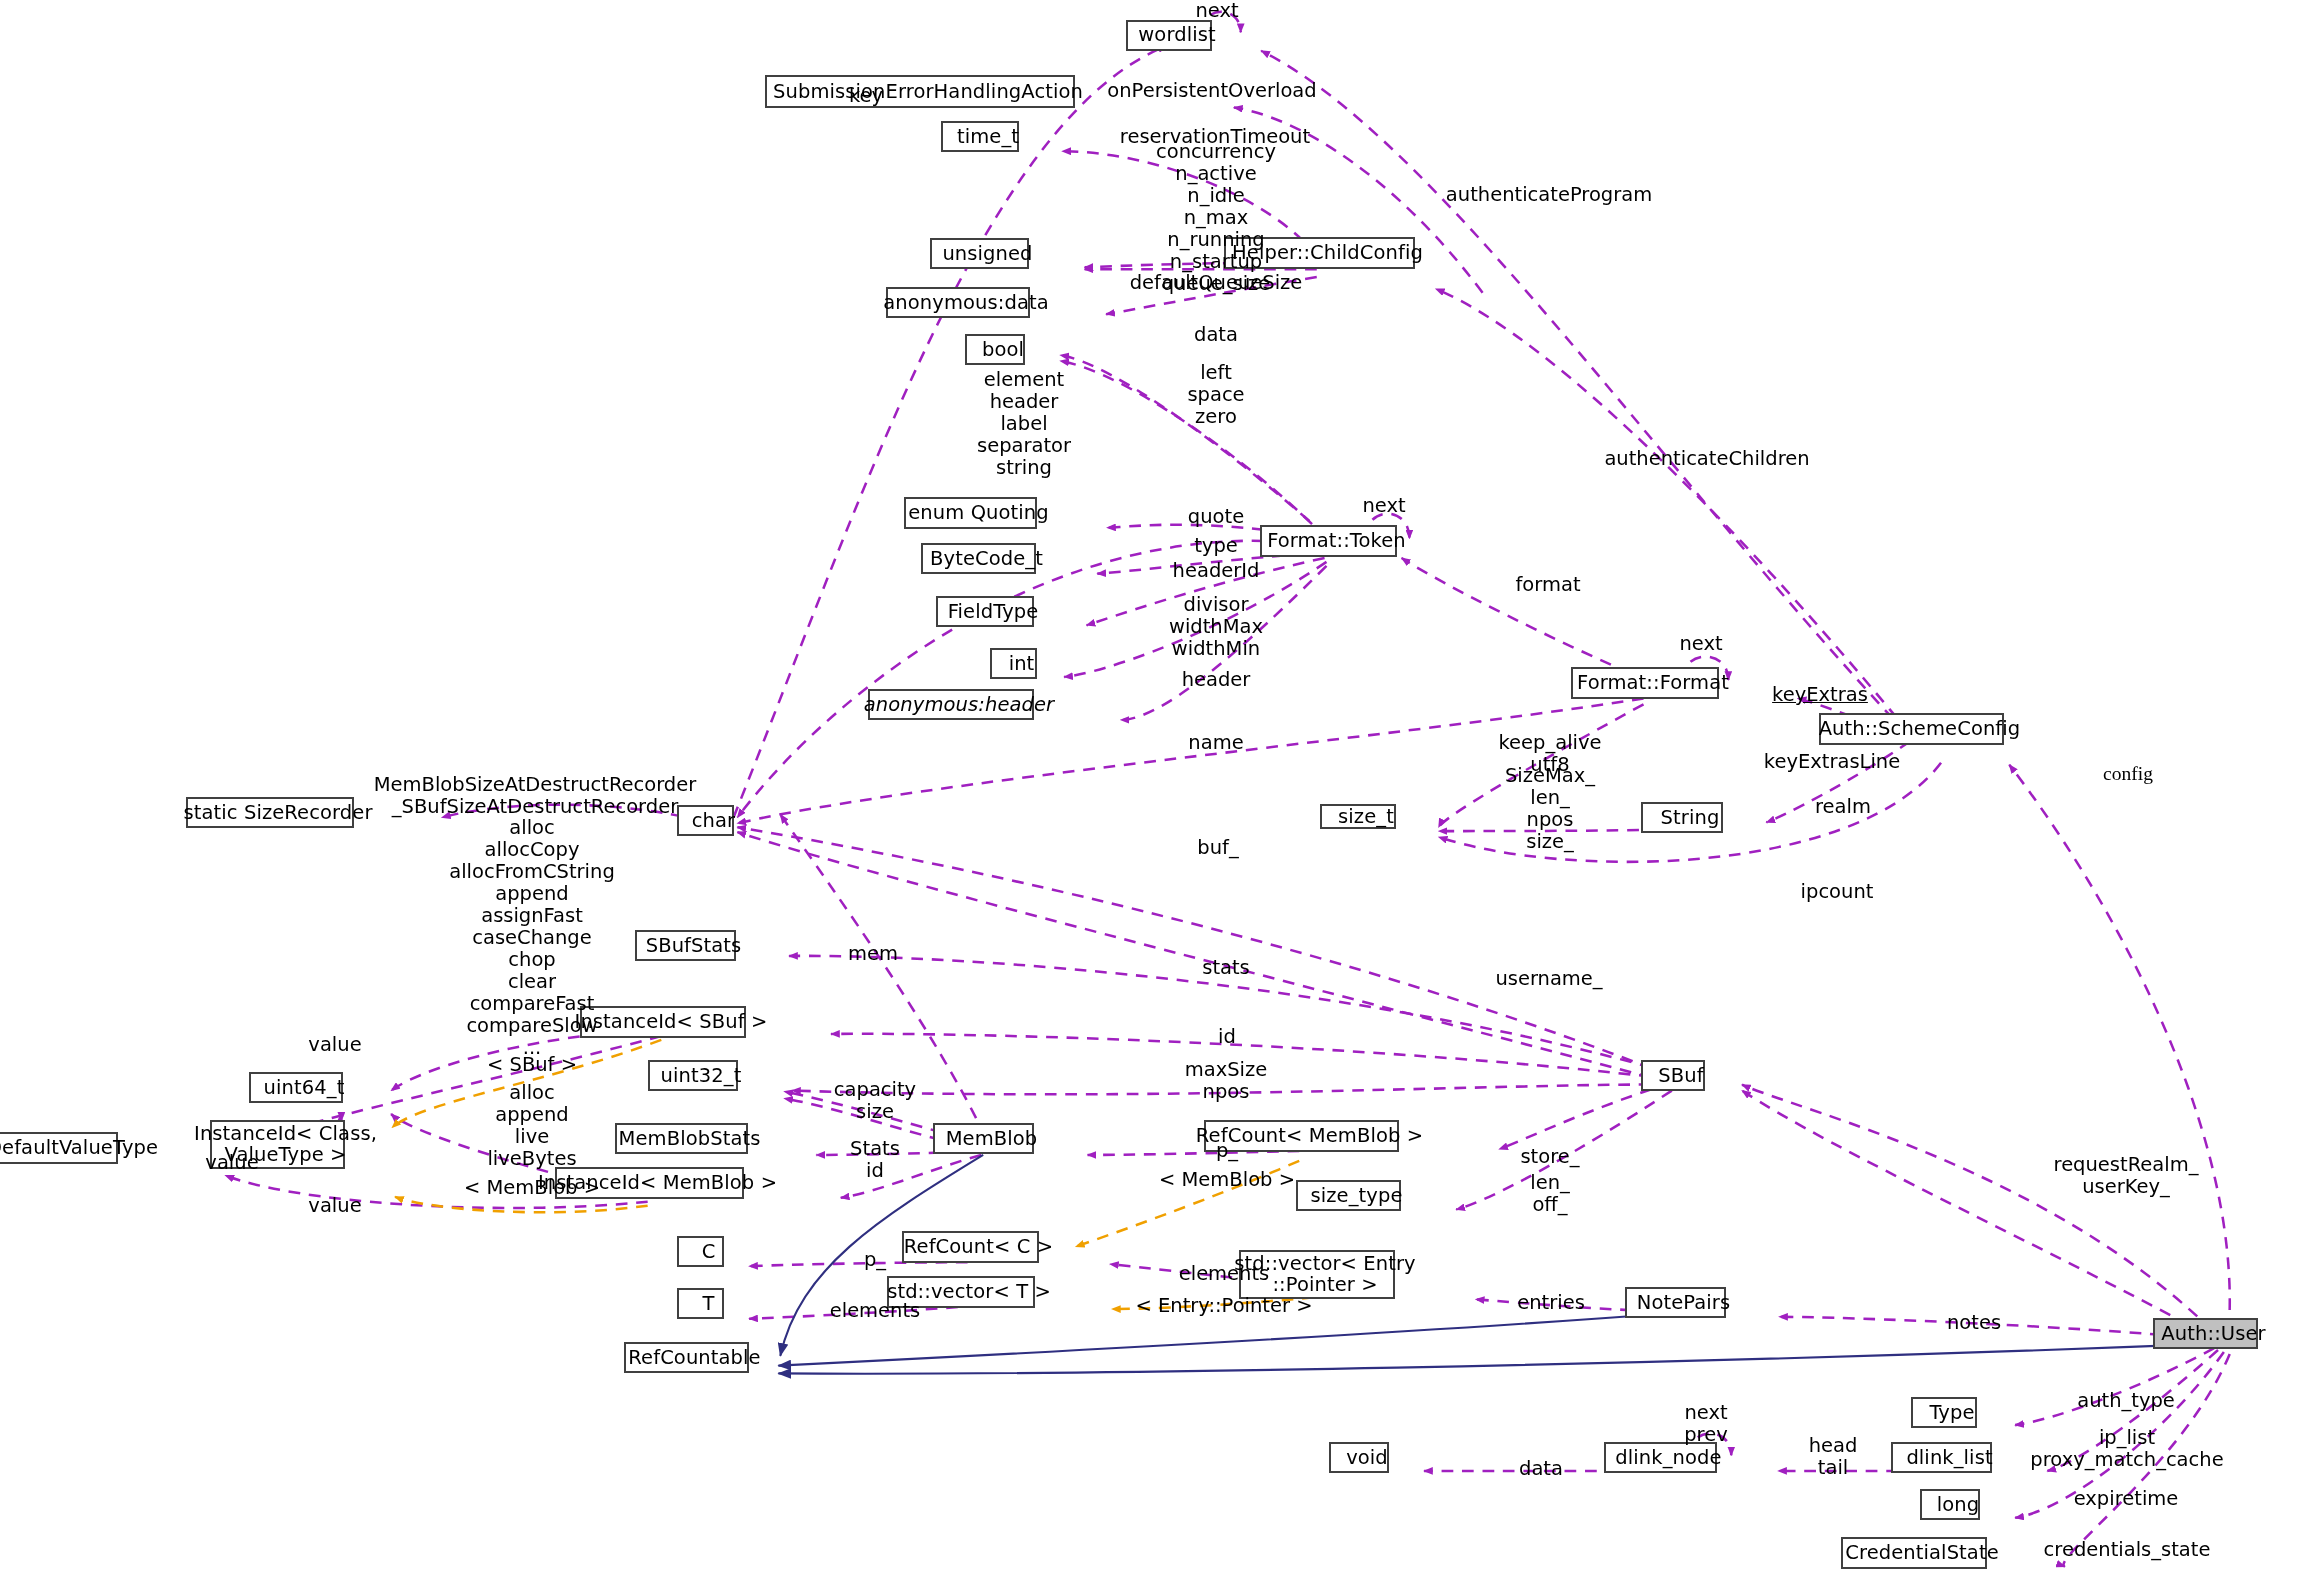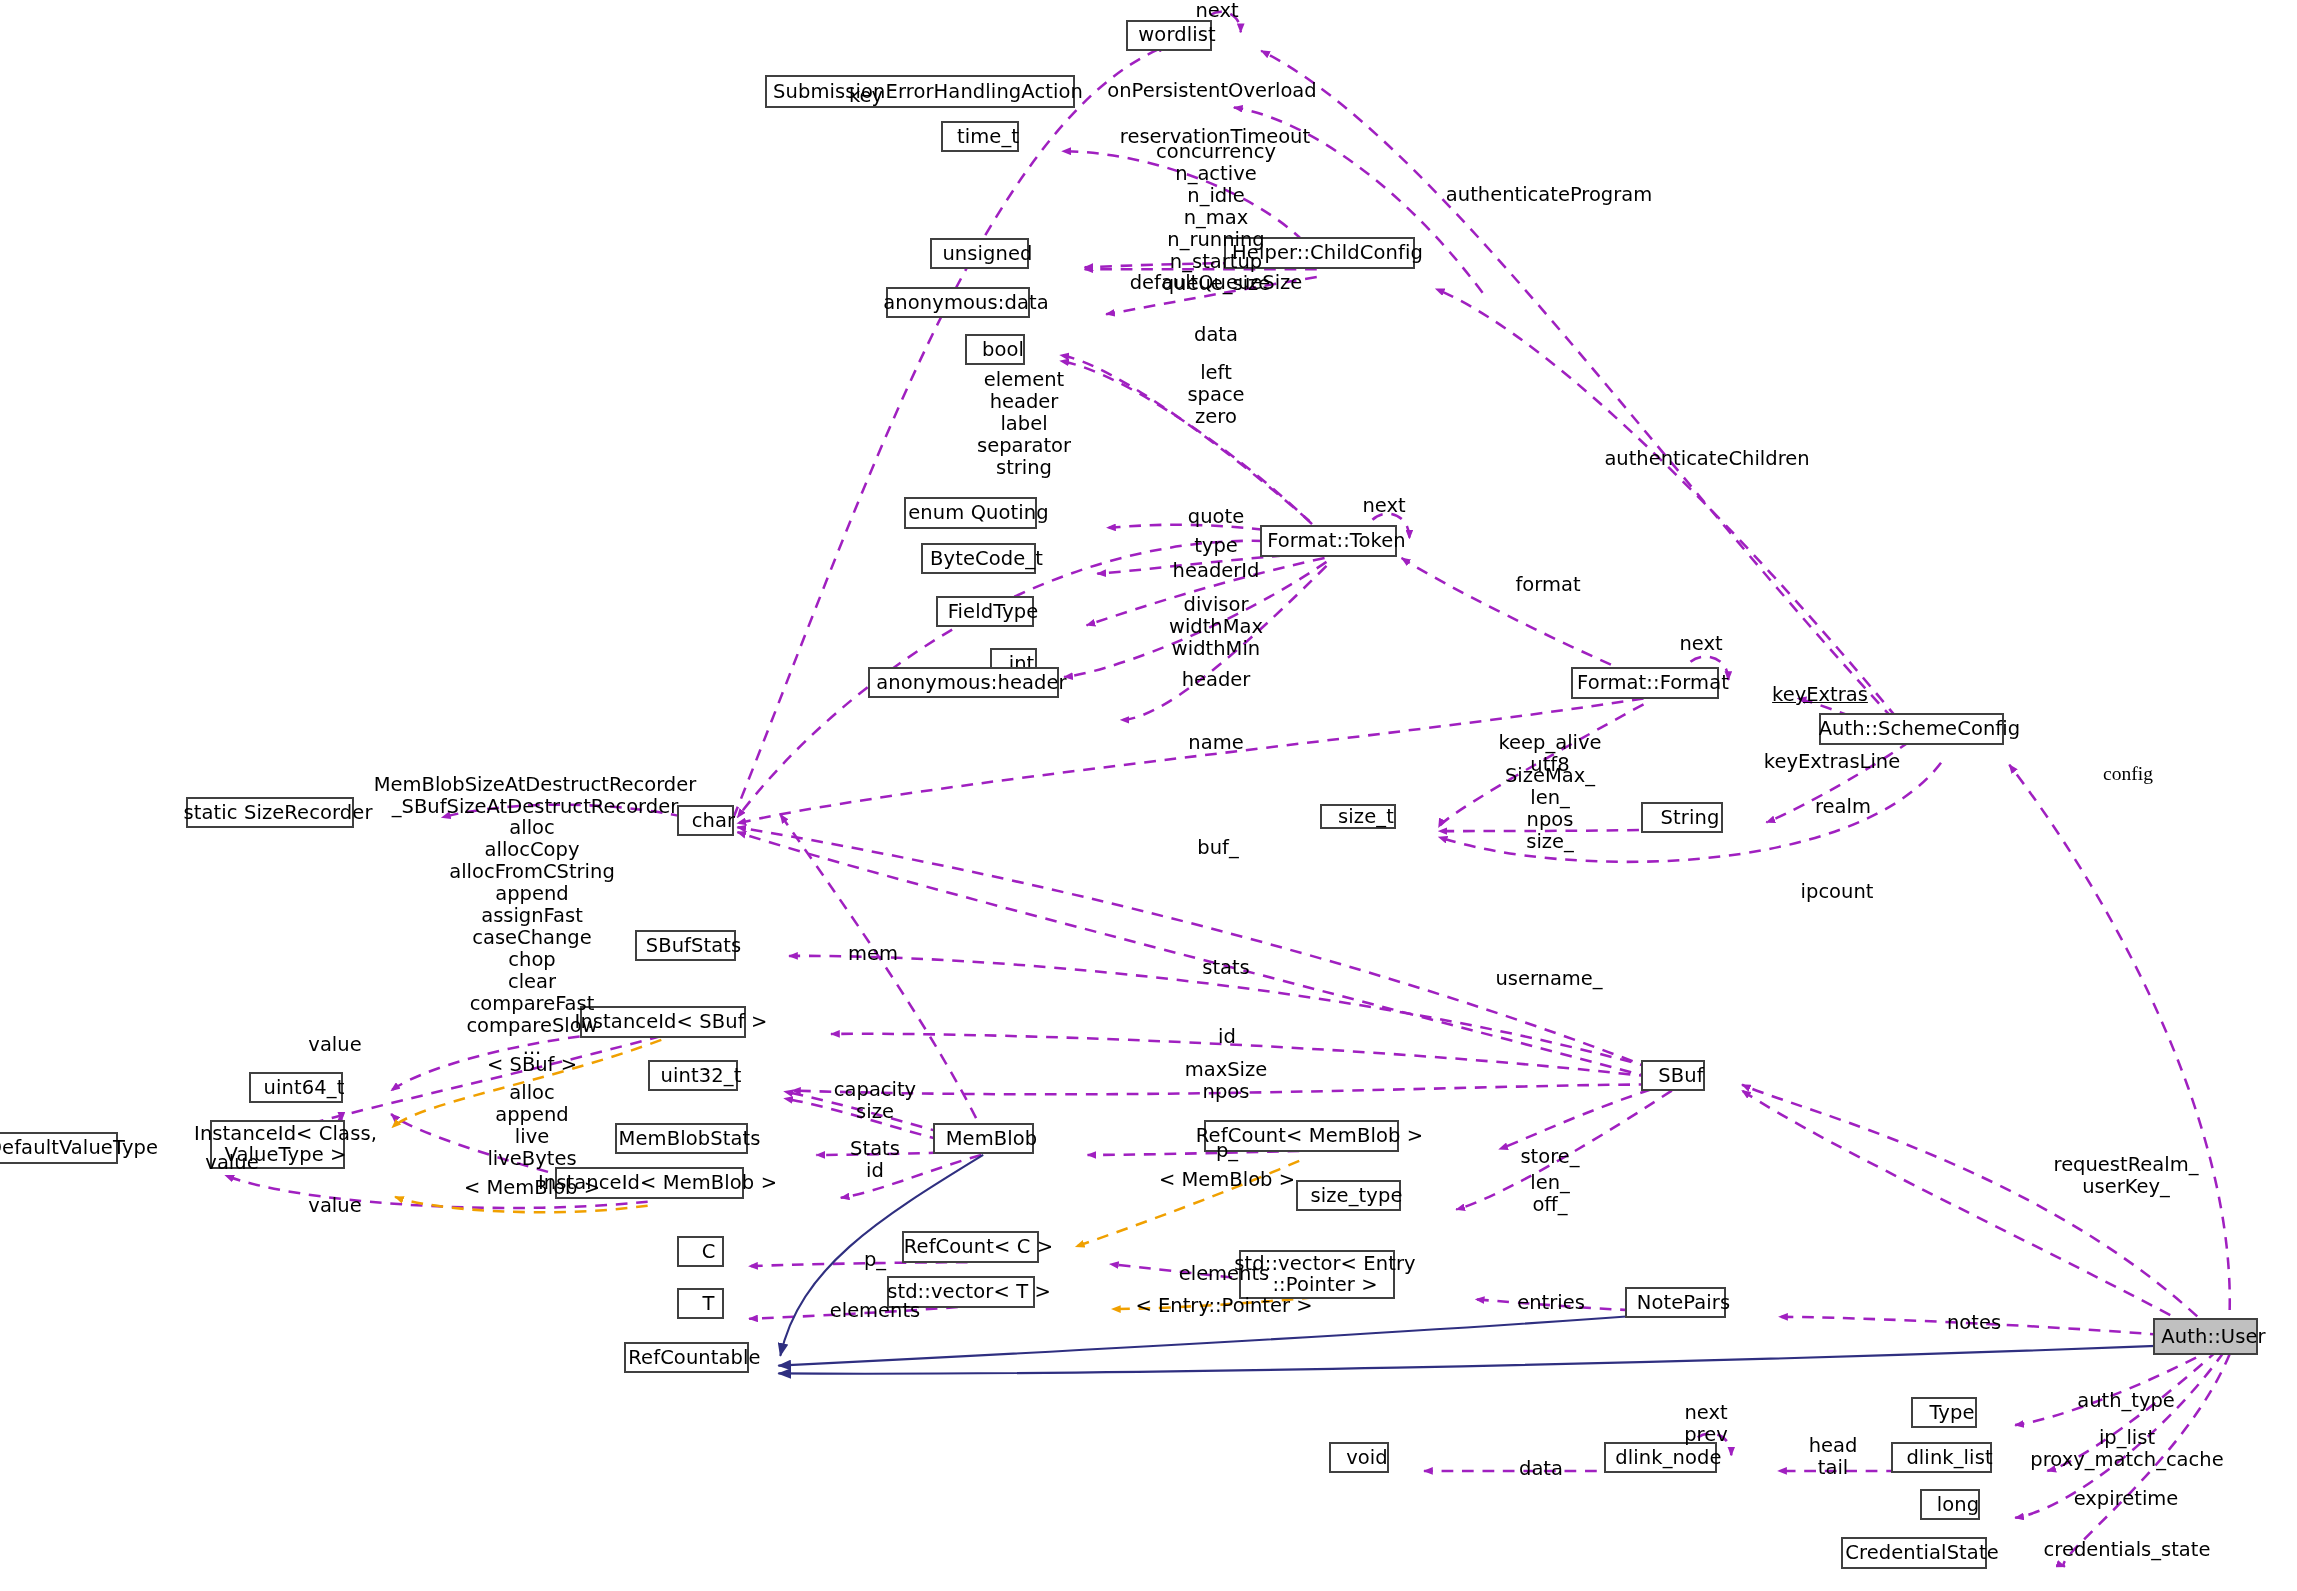--- a/index.html
+++ b/index.html
@@ -183,21 +183,21 @@
       <div class="node" style="left: 941px; top: 121px; width: 78px; height: 31px;">time_t</div>
       <div class="node" style="left: 1224px; top: 237px; width: 191px; height: 32px;">Helper::ChildConfig</div>
       <div class="node" style="left: 930px; top: 238px; width: 99px; height: 31px;">unsigned</div>
       <div class="node" style="left: 886px; top: 287px; width: 144px; height: 31px;">anonymous:data</div>
       <div class="node" style="left: 965px; top: 334px; width: 60px; height: 31px;">bool</div>
       <div class="node" style="left: 904px; top: 497px; width: 133px; height: 32px;">enum Quoting</div>
       <div class="node" style="left: 1260px; top: 525px; width: 137px; height: 32px;">Format::Token</div>
       <div class="node" style="left: 921px; top: 543px; width: 115px; height: 31px;">ByteCode_t</div>
       <div class="node" style="left: 936px; top: 596px; width: 98px; height: 31px;">FieldType</div>
       <div class="node" style="left: 990px; top: 648px; width: 47px; height: 31px;">int</div>
-      <div class="node" style="left: 868px; top: 667px; width: 191px; height: 31px;">anonymous:header</div>
+      <div class="node" style="left: 868px; top: 689px; width: 166px; height: 31px; font-style: italic;">anonymous:header</div>
       <div class="node" style="left: 1571px; top: 667px; width: 148px; height: 32px;">Format::Format</div>
       <div class="node" style="left: 1819px; top: 713px; width: 185px; height: 32px;">Auth::SchemeConfig</div>
       <div class="node" style="left: 186px; top: 797px; width: 168px; height: 31px;">static SizeRecorder</div>
       <div class="node" style="left: 677px; top: 805px; width: 57px; height: 31px;">char</div>
       <div class="node" style="left: 1320px; top: 804px; width: 76px; height: 25px;">size_t</div>
       <div class="node" style="left: 1641px; top: 802px; width: 82px; height: 31px;">String</div>
       <div class="node" style="left: 635px; top: 930px; width: 101px; height: 31px;">SBufStats</div>
       <div class="node" style="left: 580px; top: 1006px; width: 166px; height: 32px;">InstanceId&lt; SBuf &gt;</div>
       <div class="node" style="left: 249px; top: 1072px; width: 94px; height: 31px;">uint64_t</div>
       <div class="node" style="left: 648px; top: 1060px; width: 90px; height: 31px;">uint32_t</div>
@@ -211,21 +211,21 @@
       <div class="node" style="left: 555px; top: 1167px; width: 189px; height: 32px;">InstanceId&lt; MemBlob &gt;</div>
       <div class="node" style="left: 1296px; top: 1180px; width: 105px; height: 31px;">size_type</div>
       <div class="node" style="left: 677px; top: 1236px; width: 47px; height: 31px;">C</div>
       <div class="node" style="left: 902px; top: 1231px; width: 137px; height: 32px;">RefCount&lt; C &gt;</div>
       <div class="node" style="left: 1239px; top: 1250px; width: 156px; height: 49px; line-height: 1.05;">std::vector&lt; Entry
 ::Pointer &gt;</div>
       <div class="node" style="left: 677px; top: 1288px; width: 47px; height: 31px;">T</div>
       <div class="node" style="left: 887px; top: 1276px; width: 148px; height: 32px;">std::vector&lt; T &gt;</div>
       <div class="node" style="left: 1625px; top: 1287px; width: 101px; height: 31px;">NotePairs</div>
       <div class="node" style="left: 624px; top: 1342px; width: 125px; height: 31px;">RefCountable</div>
-      <div class="node highlight" style="left: 2153px; top: 1318px; width: 105px; height: 37px;">Auth::User</div>
+      <div class="node highlight" style="left: 2153px; top: 1318px; width: 105px; height: 31px;">Auth::User</div>
       <div class="node" style="left: 1911px; top: 1397px; width: 66px; height: 31px;">Type</div>
       <div class="node" style="left: 1329px; top: 1442px; width: 60px; height: 31px;">void</div>
       <div class="node" style="left: 1604px; top: 1442px; width: 113px; height: 31px;">dlink_node</div>
       <div class="node" style="left: 1891px; top: 1442px; width: 101px; height: 31px;">dlink_list</div>
       <div class="node" style="left: 1920px; top: 1489px; width: 60px; height: 31px;">long</div>
       <div class="node" style="left: 1841px; top: 1537px; width: 146px; height: 32px;">CredentialState</div>
     </div>
 
   <div id="labels-layer">
       <div class="edgelabel" style="left: 1217px; top: 10.7px;">next</div>

